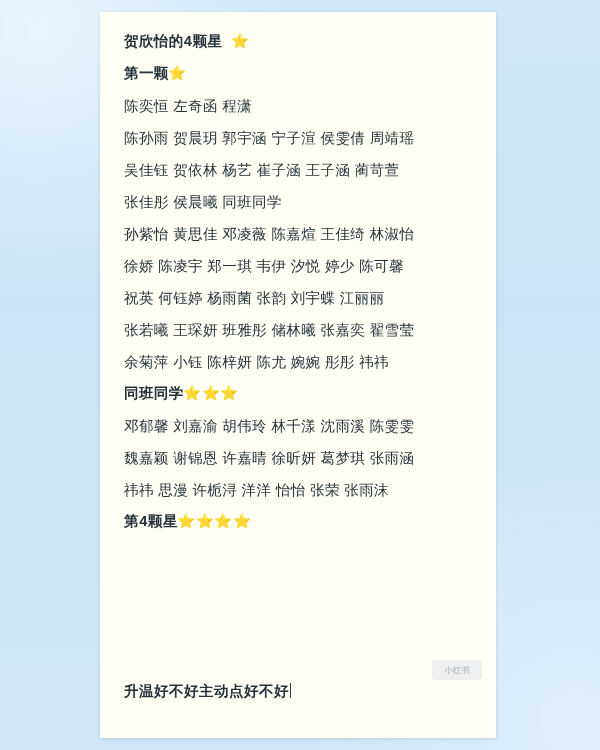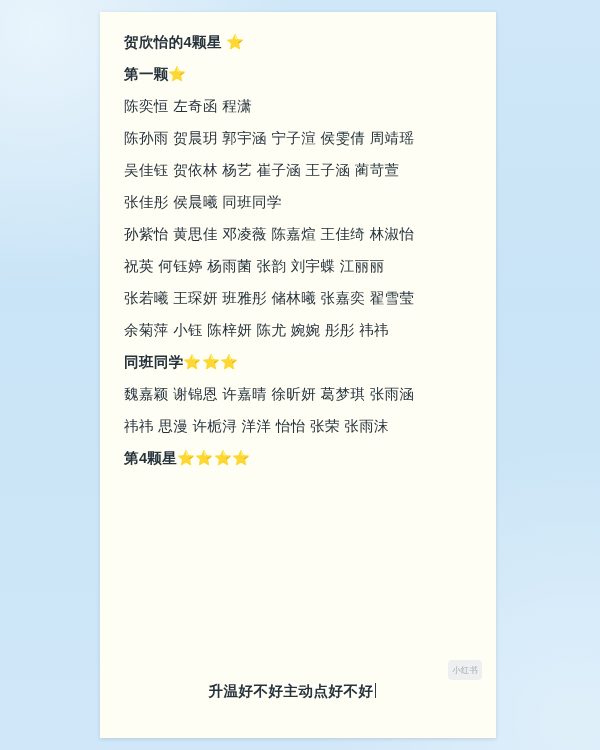--- a/index.html
+++ b/index.html
@@ -49,27 +49,27 @@
   .line {
     font-size: 14.5px;
     line-height: 17px;
     color: #26323c;
     margin-bottom: 15px;
     white-space: nowrap;
     letter-spacing: 0.4px;
   }
   .line.heading {
     font-weight: bold;
+    font-family: Liberation Mono, monospace;
   }
   .final-block {
     position: absolute;
     left: 24px;
     bottom: 38px;
     right: 36px;
-    text-align: center;
   }
   .final-line {
     font-size: 14.5px;
     line-height: 17px;
     color: #26323c;
     font-weight: bold;
     letter-spacing: 0.5px;
     white-space: nowrap;
   }
   .caret {
@@ -77,21 +77,21 @@
     width: 1px;
     height: 15px;
     background: #2b3a44;
     vertical-align: -2px;
     margin-left: 1px;
   }
   .watermark {
     position: absolute;
     right: 14px;
     bottom: 58px;
-    width: 34px;
+    width: 50px;
     height: 20px;
     border-radius: 4px;
     background: #eceef0;
     color: #9aa3ab;
     font-size: 8.5px;
     line-height: 20px;
     text-align: center;
     letter-spacing: 0px;
     opacity: 0.9;
   }
@@ -103,24 +103,26 @@
   <div class="note">
     <div class="note-inner">
 
       <div class="line heading">贺欣怡的4颗星 ⭐</div>
       <div class="line heading">第一颗⭐</div>
       <div class="line">陈奕恒 左奇函 程潇</div>
       <div class="line">陈孙雨 贺晨玥 郭宇涵 宁子渲 侯雯倩 周靖瑶</div>
       <div class="line">吴佳钰 贺依林 杨艺 崔子涵 王子涵 蔺苛萱</div>
       <div class="line">张佳彤 侯晨曦 同班同学</div>
       <div class="line">孙紫怡 黄思佳 邓凌薇 陈嘉煊 王佳绮 林淑怡</div>
+      <div class="line">徐娇 陈凌宇 郑一琪 韦伊 汐悦 婷少 陈可馨</div>
       <div class="line">祝英 何钰婷 杨雨菌 张韵 刘宇蝶 江丽丽</div>
       <div class="line">张若曦 王琛妍 班雅彤 储林曦 张嘉奕 翟雪莹</div>
       <div class="line">余菊萍 小钰 陈梓妍 陈尤 婉婉 彤彤 祎祎</div>
       <div class="line heading">同班同学⭐⭐⭐</div>
+      <div class="line">邓郁馨 刘嘉渝 胡伟玲 林千漾 沈雨溪 陈雯雯</div>
       <div class="line">魏嘉颖 谢锦恩 许嘉晴 徐昕妍 葛梦琪 张雨涵</div>
       <div class="line">祎祎 思漫 许栀浔 洋洋 怡怡 张荣 张雨沫</div>
       <div class="line heading">第4颗星⭐⭐⭐⭐</div>
 
       <div class="watermark">小红书</div>
 
       <div class="final-block">
         <span class="final-line">升温好不好主动点好不好</span><span class="caret"></span>
       </div>
     </div>

